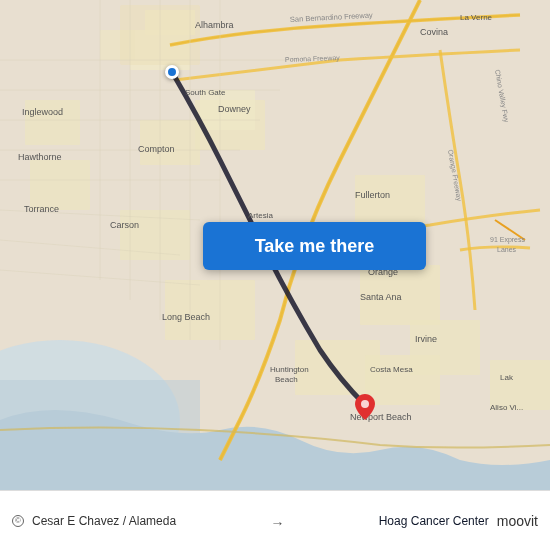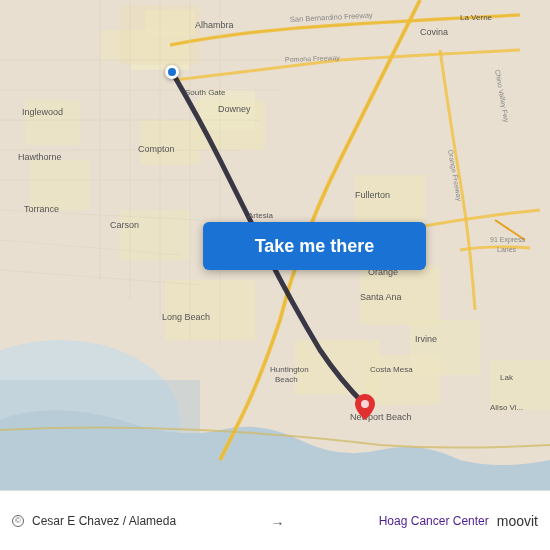--- a/index.html
+++ b/index.html
@@ -94,21 +94,21 @@
       font-weight: 500;
     }
 
     #arrow-icon {
       font-size: 14px;
       color: #555;
     }
 
     #destination-label {
       font-size: 12px;
-      color: #4c1d95;
+      color: #0f172a;
       font-weight: 500;
     }
 
     #moovit-logo {
       display: flex;
       align-items: center;
       gap: 4px;
       flex-shrink: 0;
     }
 

